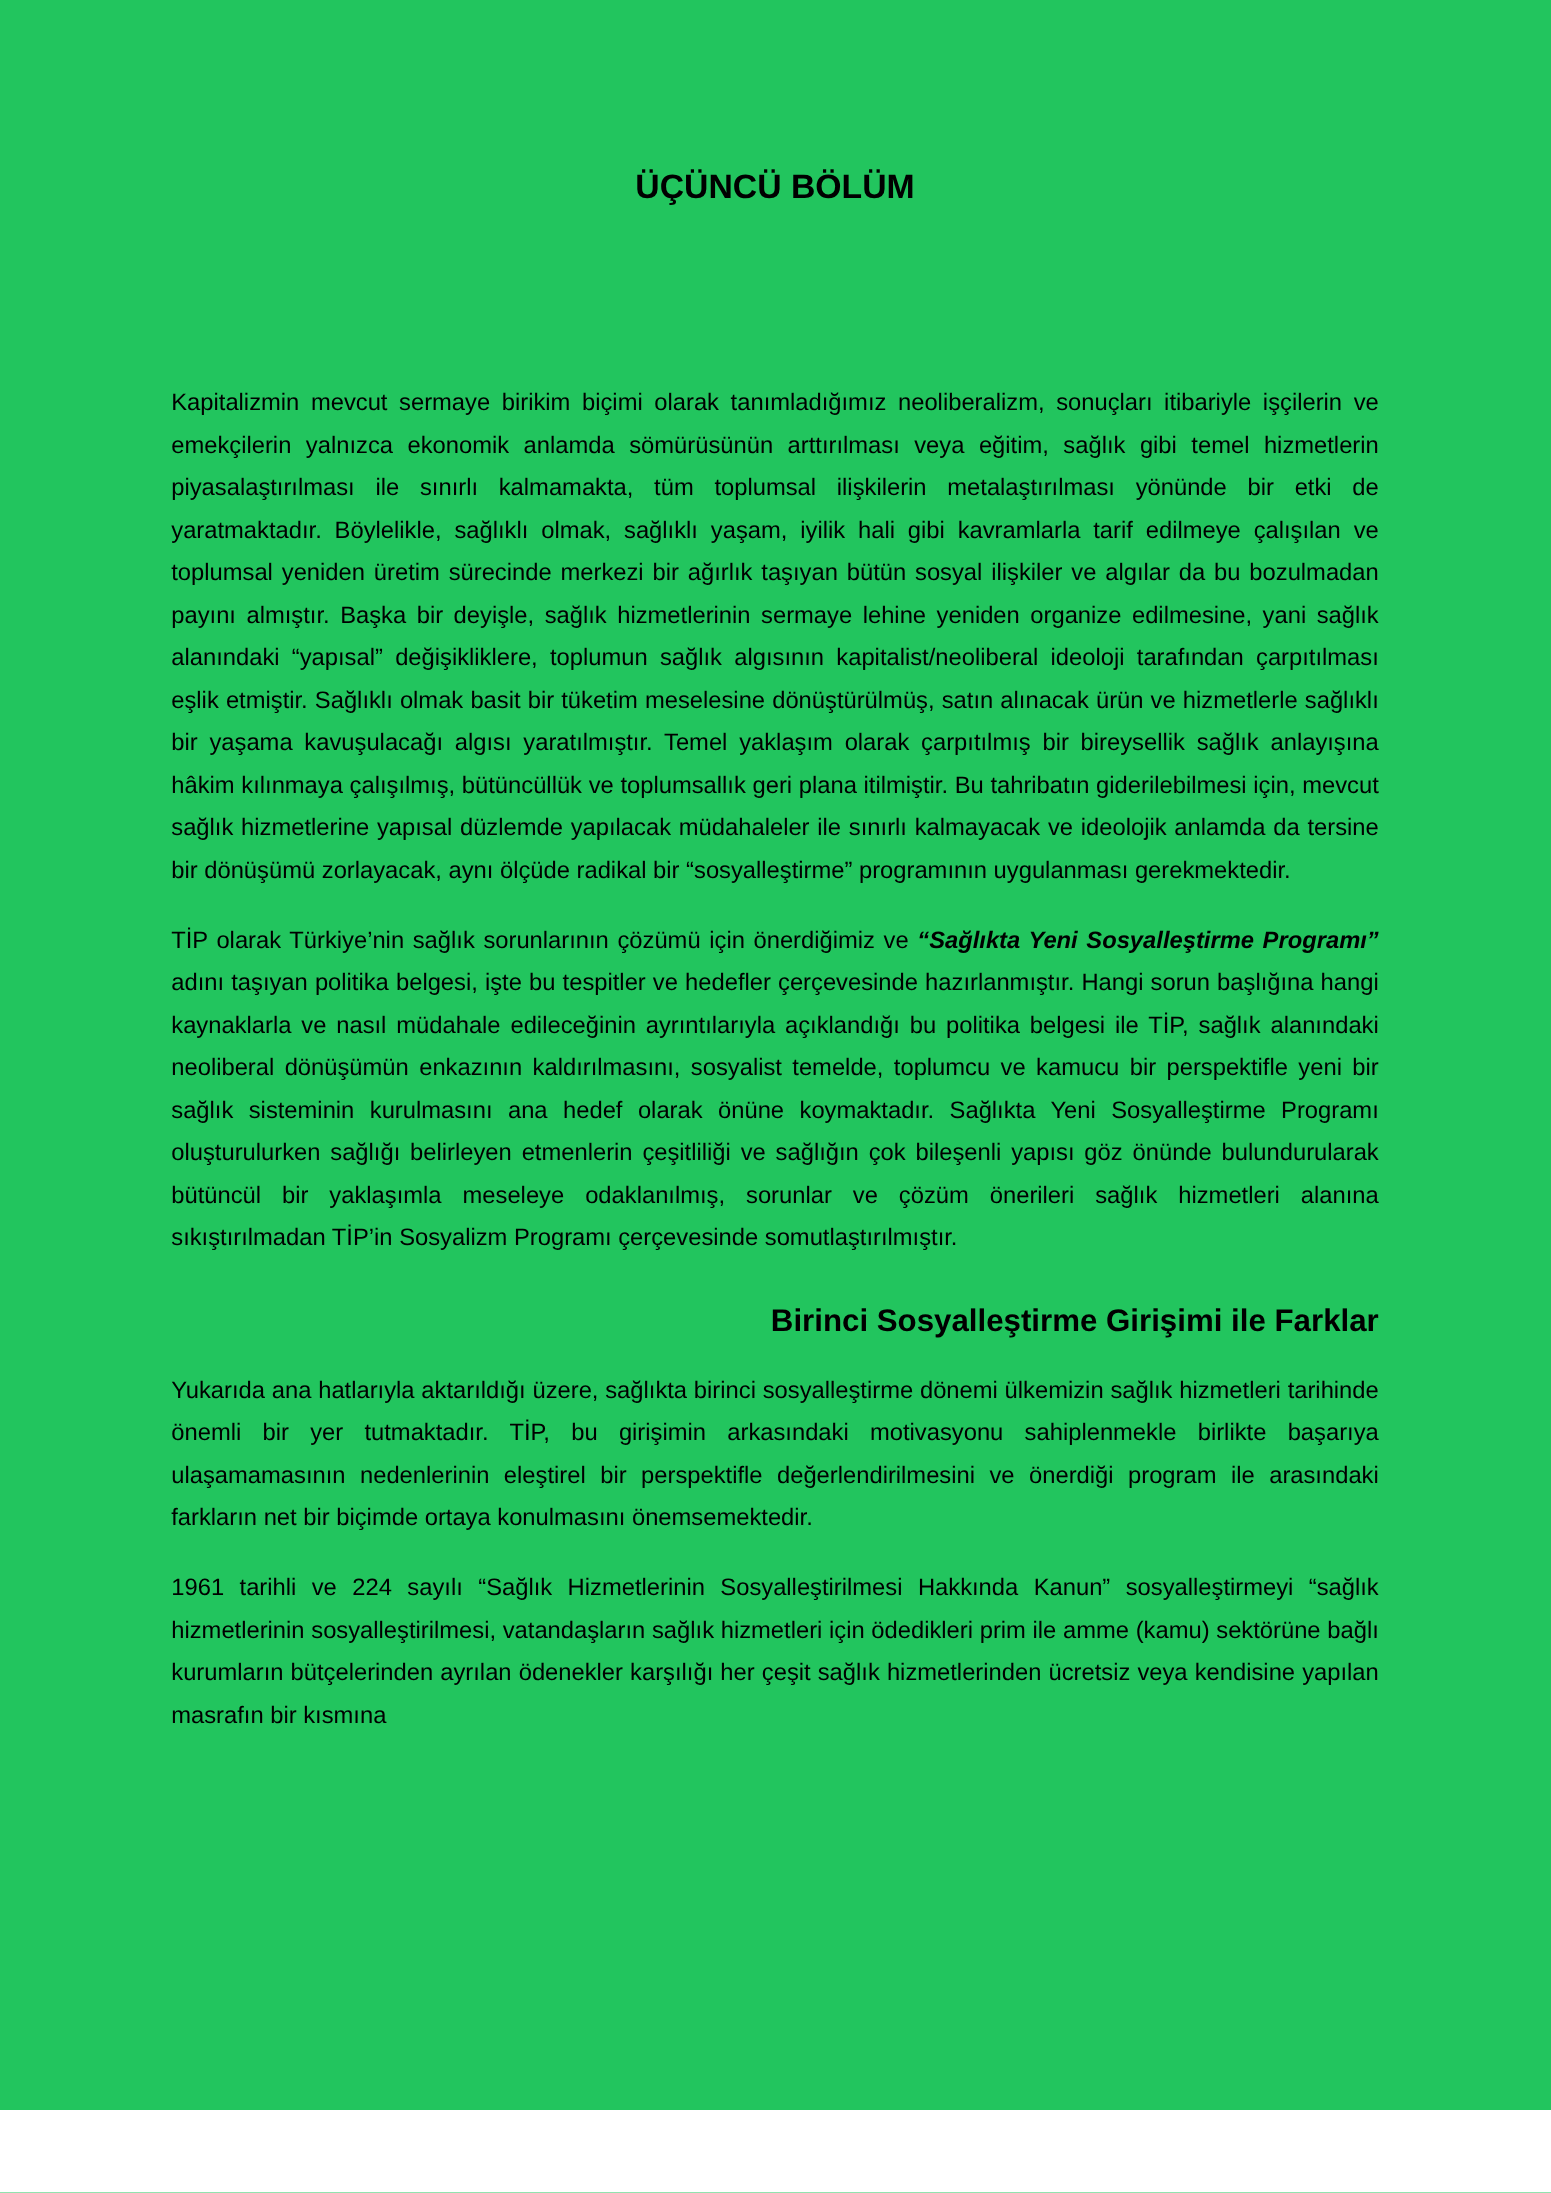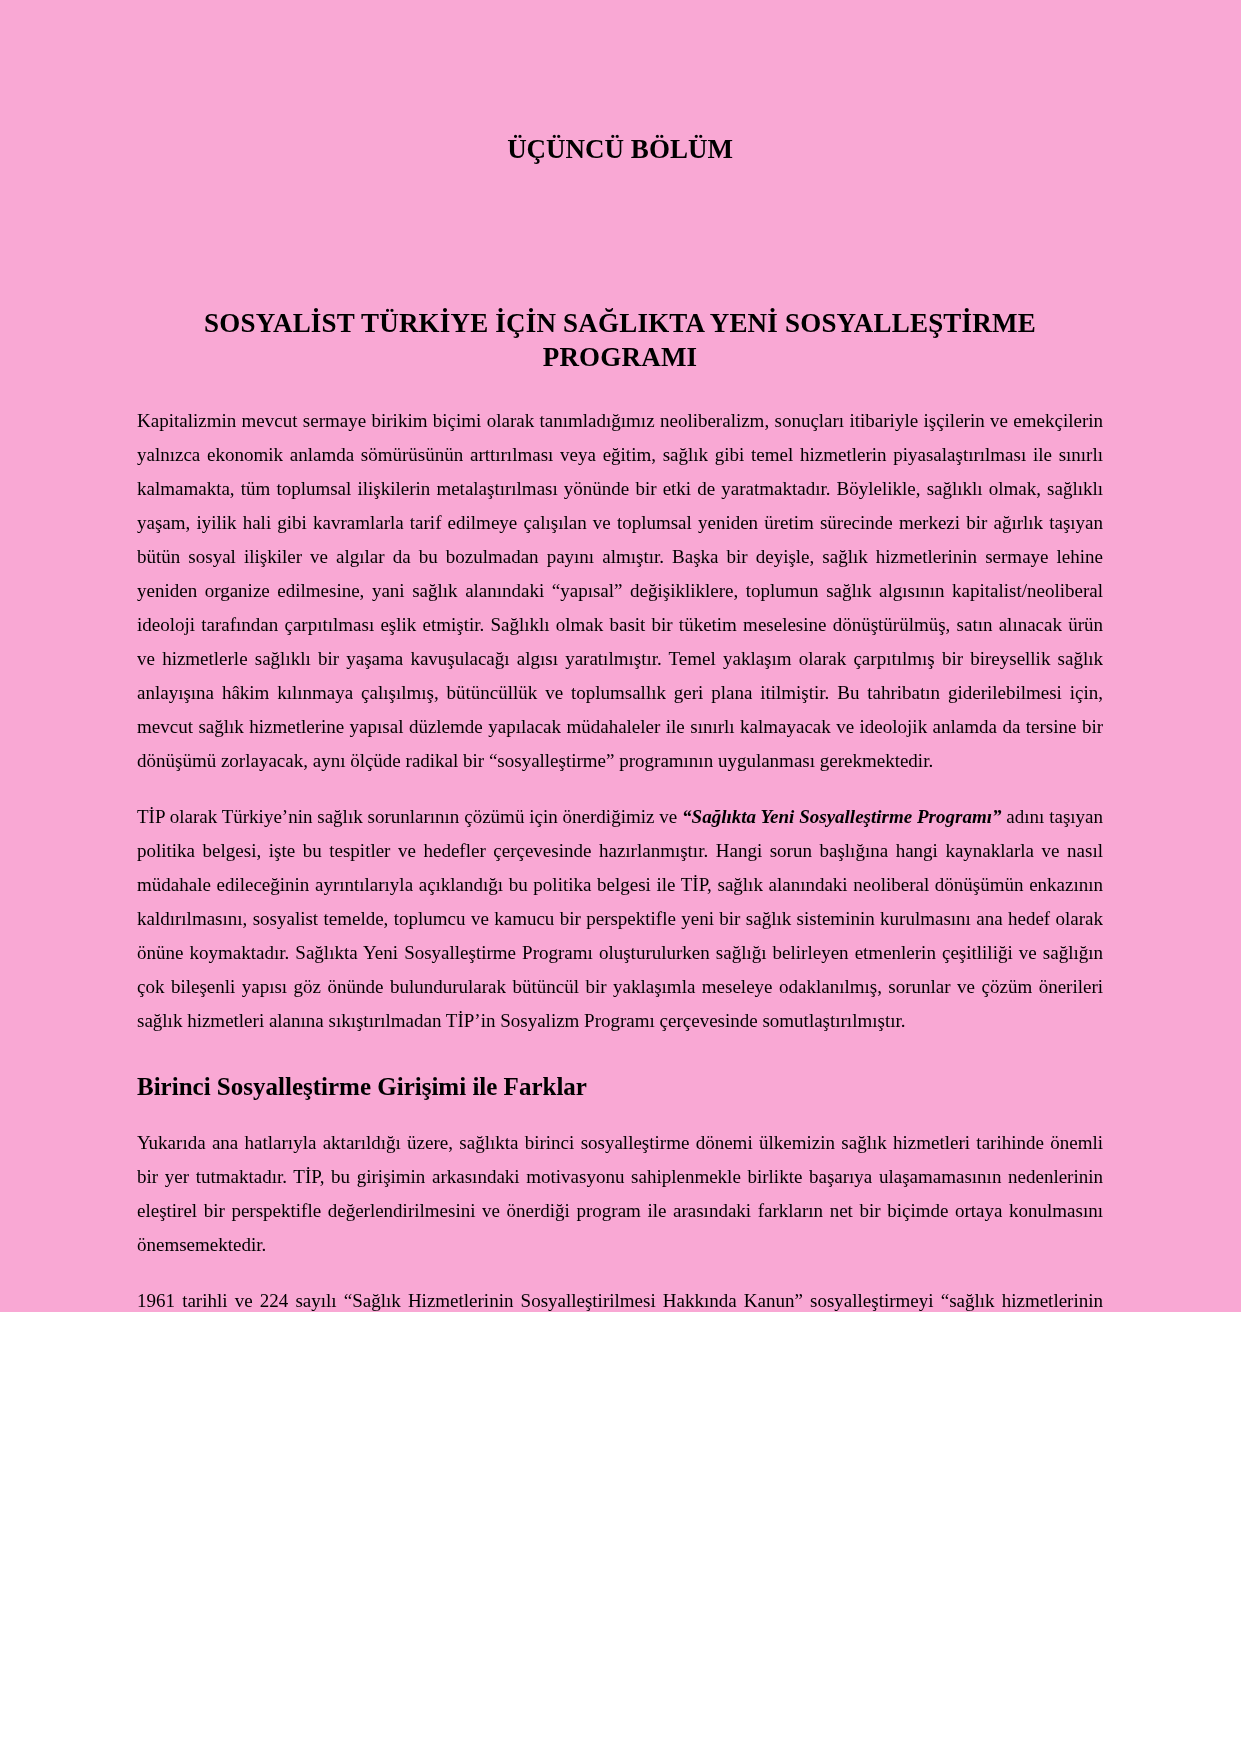--- a/index.html
+++ b/index.html
@@ -3,26 +3,26 @@
 <meta charset="utf-8">
 <style>
   html, body {
     margin: 0;
     padding: 0;
     background: #ffffff;
   }
   .page {
     position: relative;
     width: 1241px;
-    height: 1312px;
+    height: 1688px;
     margin: 0 auto;
-    background: #f9a8d4;
+    background: #22c55e;
     box-sizing: border-box;
     padding: 132px 138px 0 137px;
-    font-family: Liberation Serif, serif;
+    font-family: Liberation Sans, sans-serif;
     color: #000000;
     overflow: hidden;
   }
   .chapter-heading {
     font-size: 27px;
     font-weight: bold;
     text-align: center;
     line-height: 34px;
     margin: 0 0 140px 0;
   }
@@ -42,32 +42,31 @@
     hyphens: none;
   }
   .emphasis {
     font-weight: bold;
     font-style: italic;
   }
   .section-heading {
     font-size: 25px;
     font-weight: bold;
     line-height: 34px;
-    text-align: left;
+    text-align: right;
     margin: 32px 0 22px 0;
   }
 </style>
 </head>
 <body>
 
 <div class="page">
 
   <div class="chapter-heading">ÜÇÜNCÜ BÖLÜM</div>
 
-  <div class="doc-title">SOSYALİST TÜRKİYE İÇİN SAĞLIKTA YENİ SOSYALLEŞTİRME PROGRAMI</div>
 
   <p class="body-par">Kapitalizmin mevcut sermaye birikim biçimi olarak tanımladığımız neoliberalizm, sonuçları itibariyle işçilerin ve emekçilerin yalnızca ekonomik anlamda sömürüsünün arttırılması veya eğitim, sağlık gibi temel hizmetlerin piyasalaştırılması ile sınırlı kalmamakta, tüm toplumsal ilişkilerin metalaştırılması yönünde bir etki de yaratmaktadır. Böylelikle, sağlıklı olmak, sağlıklı yaşam, iyilik hali gibi kavramlarla tarif edilmeye çalışılan ve toplumsal yeniden üretim sürecinde merkezi bir ağırlık taşıyan bütün sosyal ilişkiler ve algılar da bu bozulmadan payını almıştır. Başka bir deyişle, sağlık hizmetlerinin sermaye lehine yeniden organize edilmesine, yani sağlık alanındaki “yapısal” değişikliklere, toplumun sağlık algısının kapitalist/neoliberal ideoloji tarafından çarpıtılması eşlik etmiştir. Sağlıklı olmak basit bir tüketim meselesine dönüştürülmüş, satın alınacak ürün ve hizmetlerle sağlıklı bir yaşama kavuşulacağı algısı yaratılmıştır. Temel yaklaşım olarak çarpıtılmış bir bireysellik sağlık anlayışına hâkim kılınmaya çalışılmış, bütüncüllük ve toplumsallık geri plana itilmiştir. Bu tahribatın giderilebilmesi için, mevcut sağlık hizmetlerine yapısal düzlemde yapılacak müdahaleler ile sınırlı kalmayacak ve ideolojik anlamda da tersine bir dönüşümü zorlayacak, aynı ölçüde radikal bir “sosyalleştirme” programının uygulanması gerekmektedir.</p>
 
   <p class="body-par"><span>TİP olarak Türkiye’nin sağlık sorunlarının çözümü için önerdiğimiz ve </span><span class="emphasis">“Sağlıkta Yeni Sosyalleştirme Programı”</span><span> adını taşıyan politika belgesi, işte bu tespitler ve hedefler çerçevesinde hazırlanmıştır. Hangi sorun başlığına hangi kaynaklarla ve nasıl müdahale edileceğinin ayrıntılarıyla açıklandığı bu politika belgesi ile TİP, sağlık alanındaki neoliberal dönüşümün enkazının kaldırılmasını, sosyalist temelde, toplumcu ve kamucu bir perspektifle yeni bir sağlık sisteminin kurulmasını ana hedef olarak önüne koymaktadır. Sağlıkta Yeni Sosyalleştirme Programı oluşturulurken sağlığı belirleyen etmenlerin çeşitliliği ve sağlığın çok bileşenli yapısı göz önünde bulundurularak bütüncül bir yaklaşımla meseleye odaklanılmış, sorunlar ve çözüm önerileri sağlık hizmetleri alanına sıkıştırılmadan TİP’in Sosyalizm Programı çerçevesinde somutlaştırılmıştır.</span></p>
 
   <div class="section-heading">Birinci Sosyalleştirme Girişimi ile Farklar</div>
 
   <p class="body-par">Yukarıda ana hatlarıyla aktarıldığı üzere, sağlıkta birinci sosyalleştirme dönemi ülkemizin sağlık hizmetleri tarihinde önemli bir yer tutmaktadır. TİP, bu girişimin arkasındaki motivasyonu sahiplenmekle birlikte başarıya ulaşamamasının nedenlerinin eleştirel bir perspektifle değerlendirilmesini ve önerdiği program ile arasındaki farkların net bir biçimde ortaya konulmasını önemsemektedir.</p>
 
   <p class="body-par">1961 tarihli ve 224 sayılı “Sağlık Hizmetlerinin Sosyalleştirilmesi Hakkında Kanun” sosyalleştirmeyi “sağlık hizmetlerinin sosyalleştirilmesi, vatandaşların sağlık hizmetleri için ödedikleri prim ile amme (kamu) sektörüne bağlı kurumların bütçelerinden ayrılan ödenekler karşılığı her çeşit sağlık hizmetlerinden ücretsiz veya kendisine yapılan masrafın bir kısmına</p>

